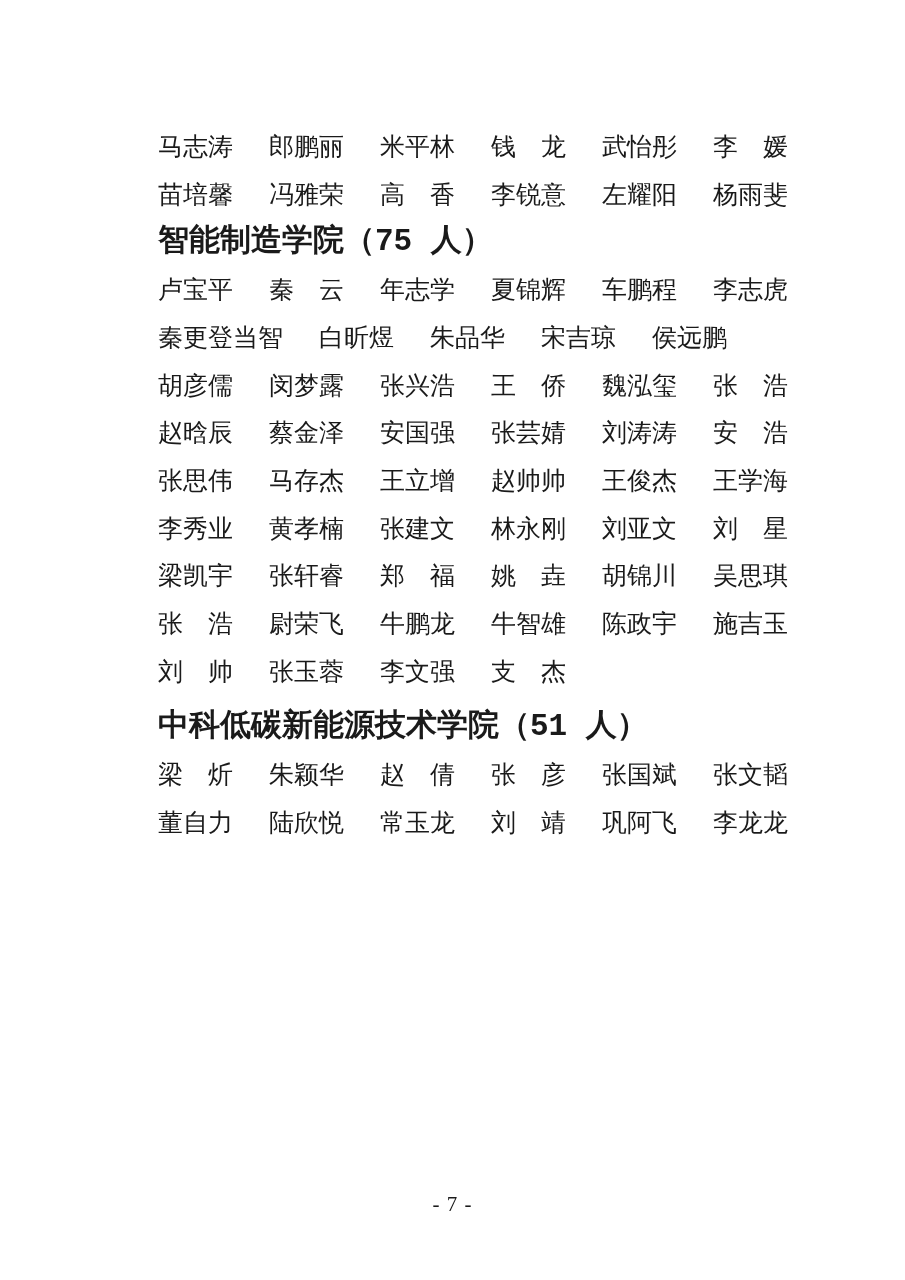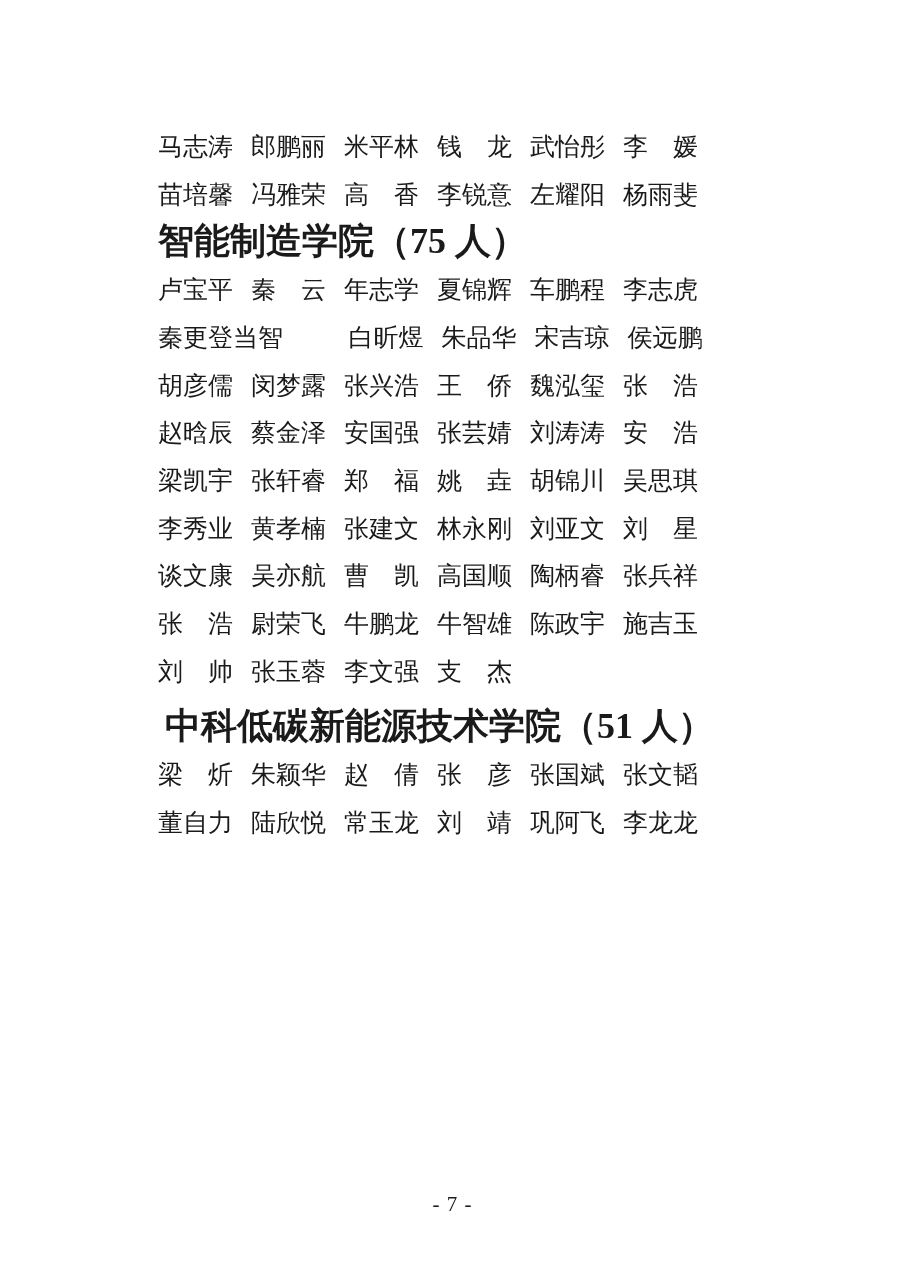--- a/index.html
+++ b/index.html
@@ -15,45 +15,45 @@
   .content {
     position: absolute;
     left: 158px;
     top: 123px;
     width: 564px;
   }
   .line {
     height: 47.7px;
     display: flex;
     align-items: center;
-    column-gap: 18px;
+    column-gap: 36px;
   }
   .name {
     display: inline-block;
     width: 75px;
     font-size: 25px;
     line-height: 1.1;
     white-space: nowrap;
     text-align: justify;
     text-align-last: justify;
     overflow: visible;
   }
   .name.wide {
     width: 172.4px;
     text-align: left;
     text-align-last: left;
   }
   .heading {
-    font-family: Liberation Serif, serif;
+    font-family: Liberation Mono, monospace;
     font-weight: 700;
-    font-size: 36px;
+    font-size: 31px;
     line-height: 1.1;
     white-space: nowrap;
   }
-  .line.heading-line.sec-2 { margin-top: 8px; margin-left: 7px; }
+  .line.heading-line.sec-2 { margin-top: 8px; }
   .footer {
     position: absolute;
     top: 1192px;
     left: 0;
     width: 100%;
     text-align: center;
   }
   .pageno {
     font-size: 21px;
     letter-spacing: 1px;
@@ -108,42 +108,42 @@
       </div>
       <div class="line name-row">
         <span class="name">赵晗辰</span>
         <span class="name">蔡金泽</span>
         <span class="name">安国强</span>
         <span class="name">张芸婧</span>
         <span class="name">刘涛涛</span>
         <span class="name">安　浩</span>
       </div>
       <div class="line name-row">
-        <span class="name">梁凯宇</span>
-        <span class="name">张轩睿</span>
-        <span class="name">郑　福</span>
-        <span class="name">姚　垚</span>
-        <span class="name">胡锦川</span>
-        <span class="name">吴思琪</span>
+        <span class="name">张思伟</span>
+        <span class="name">马存杰</span>
+        <span class="name">王立增</span>
+        <span class="name">赵帅帅</span>
+        <span class="name">王俊杰</span>
+        <span class="name">王学海</span>
       </div>
       <div class="line name-row">
         <span class="name">李秀业</span>
         <span class="name">黄孝楠</span>
         <span class="name">张建文</span>
         <span class="name">林永刚</span>
         <span class="name">刘亚文</span>
         <span class="name">刘　星</span>
       </div>
       <div class="line name-row">
-        <span class="name">谈文康</span>
-        <span class="name">吴亦航</span>
-        <span class="name">曹　凯</span>
-        <span class="name">高国顺</span>
-        <span class="name">陶柄睿</span>
-        <span class="name">张兵祥</span>
+        <span class="name">梁凯宇</span>
+        <span class="name">张轩睿</span>
+        <span class="name">郑　福</span>
+        <span class="name">姚　垚</span>
+        <span class="name">胡锦川</span>
+        <span class="name">吴思琪</span>
       </div>
       <div class="line name-row">
         <span class="name">张　浩</span>
         <span class="name">尉荣飞</span>
         <span class="name">牛鹏龙</span>
         <span class="name">牛智雄</span>
         <span class="name">陈政宇</span>
         <span class="name">施吉玉</span>
       </div>
       <div class="line name-row">

